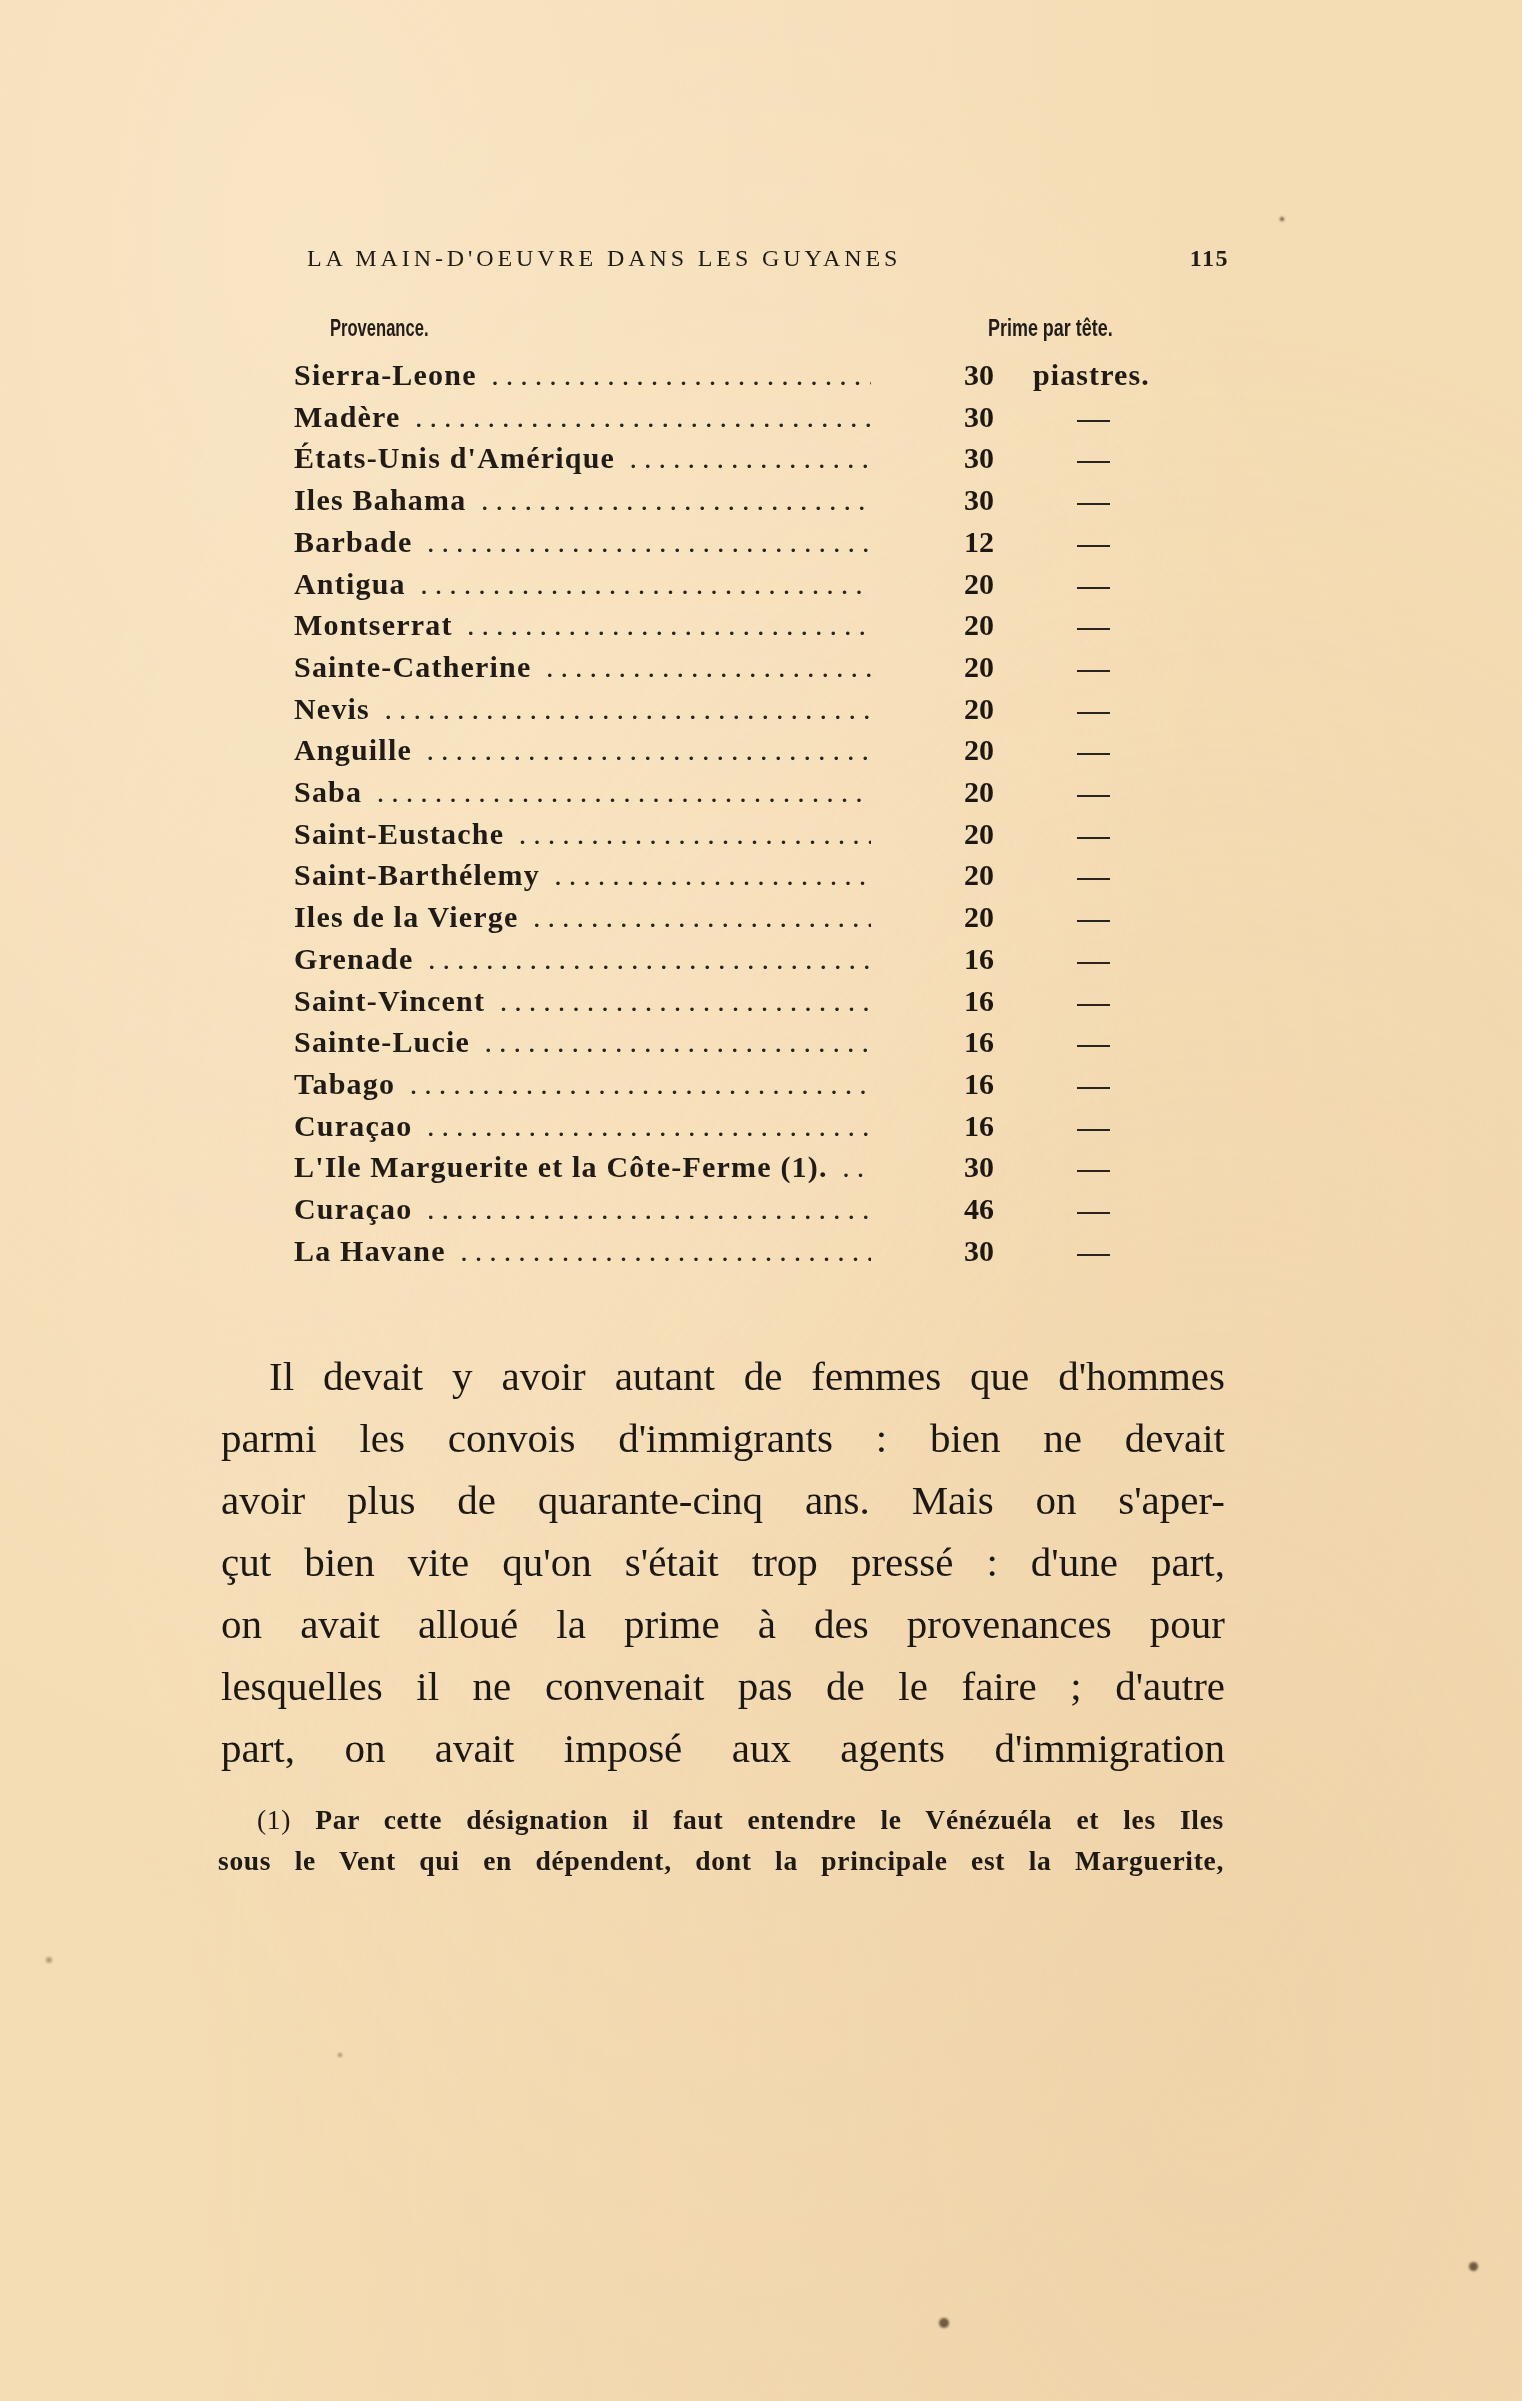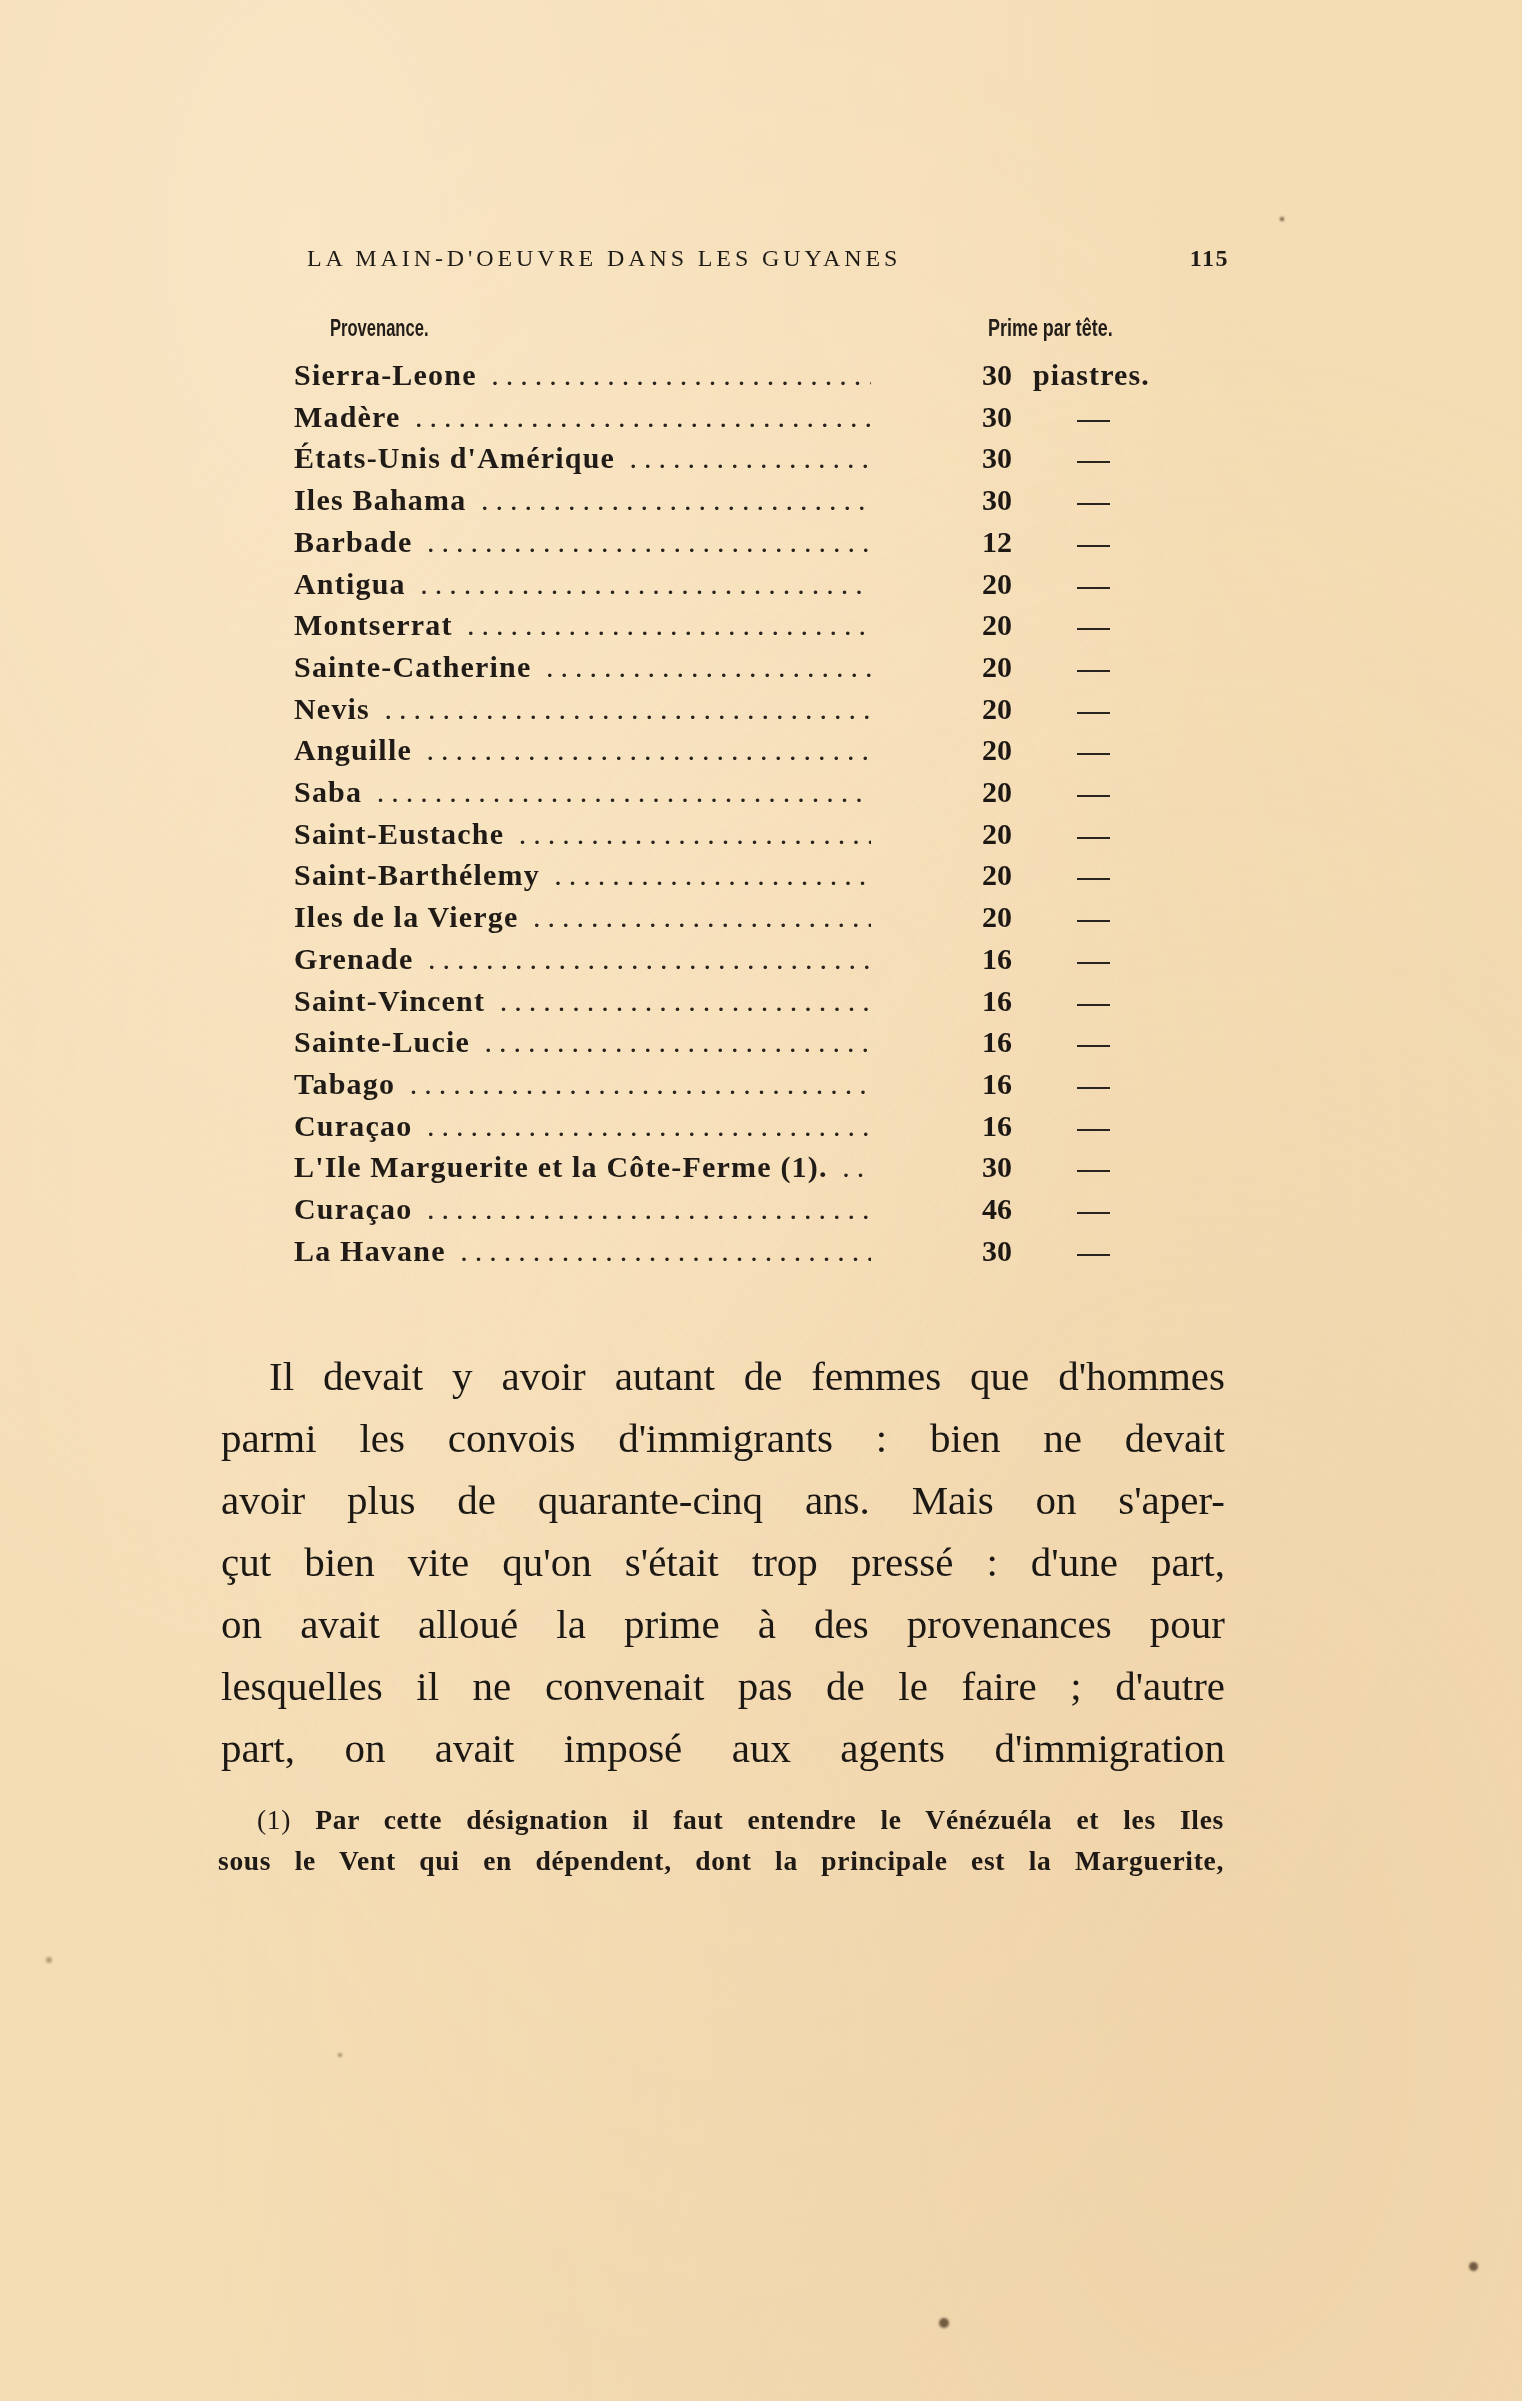--- a/index.html
+++ b/index.html
@@ -28,21 +28,21 @@
   .col-head.prov { left: 330px; top: 315px; }
   .col-head.prime { left: 988px; top: 315px; transform: scaleX(0.78); }
   .row { position: absolute; left: 294px; width: 945px; height: 42px; }
   .row .name {
     position: absolute; left: 0; bottom: 7.4px; width: 577px;
     font-size: 30px; line-height: 34px; letter-spacing: 1.2px; font-weight: bold;
     white-space: nowrap; overflow: hidden; color: #201b16;
   }
   .row .name .leader { font-weight: normal; letter-spacing: 7px; color: #2a241e; }
   .row .num {
-    position: absolute; left: 670px; width: 48px; text-align: right; bottom: 7.4px;
+    position: absolute; left: 670px; width: 48px; bottom: 7.4px;
     font-size: 30px; line-height: 34px; font-weight: bold; color: #1d1813;
   }
   .row .unit {
     position: absolute; left: 739px; bottom: 7.4px;
     font-size: 30px; line-height: 34px; letter-spacing: 1.1px; font-weight: bold; color: #201b16; margin-top: 12px;
   }
   .row .ditto {
     position: absolute; left: 783px; width: 33px; height: 2.2px; bottom: 19.3px;
     background: #2a241e;
   }

